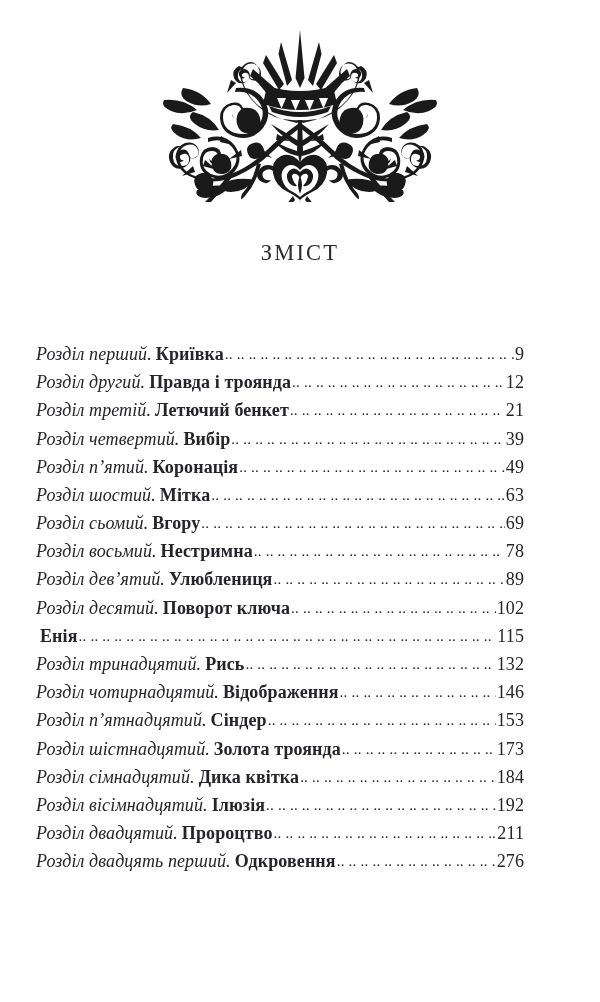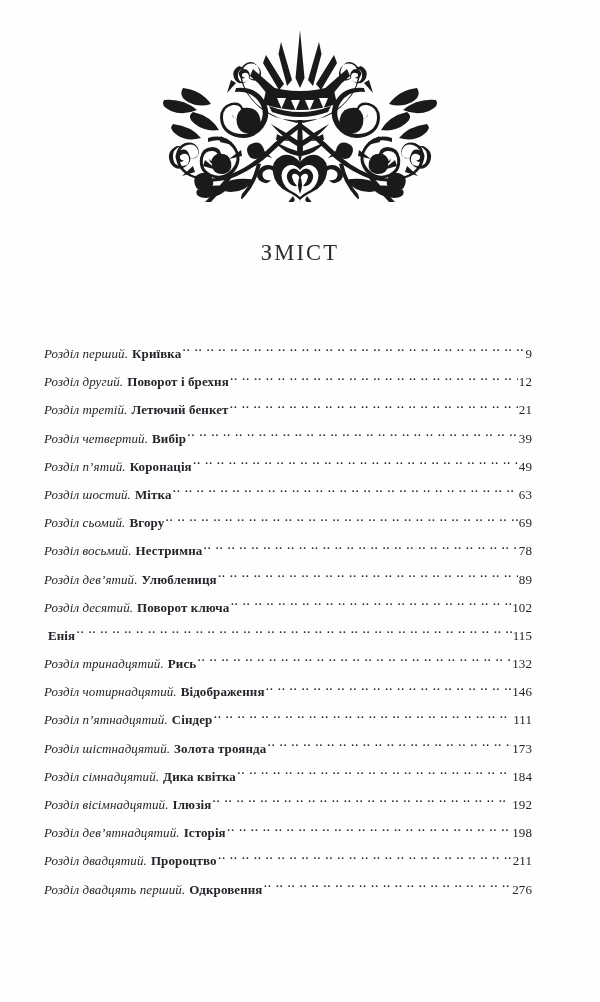--- a/index.html
+++ b/index.html
@@ -57,28 +57,27 @@
 
   
   .toc-list {
     position: absolute;
     top: 340px;
     left: 36px;
     width: 488px;
   }
   .toc-entry {
     display: flex;
-    align-items: center;
+    align-items: flex-end;
     width: 100%;
     height: 28.2px;
-    font-size: 13px;
+    font-size: 18px;
     line-height: 28.2px;
     white-space: nowrap;
     overflow: hidden;
-    margin-left: 8px;
   }
   .chapter-label {
     font-style: italic;
     font-weight: 400;
     letter-spacing: 0.1px;
     flex: 0 0 auto;
   }
   .chapter-title {
     font-style: normal;
     font-weight: 700;
@@ -245,21 +244,21 @@
 
   <div class="toc-list">
       <div class="toc-entry">
         <span class="chapter-label">Розділ перший.</span>
         <span class="chapter-title">Криївка</span>
         <span class="leader"></span>
         <span class="page-num">9</span>
       </div>
       <div class="toc-entry">
         <span class="chapter-label">Розділ другий.</span>
-        <span class="chapter-title">Поворот і брехня</span>
+        <span class="chapter-title">Правда і троянда</span>
         <span class="leader"></span>
         <span class="page-num">12</span>
       </div>
       <div class="toc-entry">
         <span class="chapter-label">Розділ третій.</span>
         <span class="chapter-title">Летючий бенкет</span>
         <span class="leader"></span>
         <span class="page-num">21</span>
       </div>
       <div class="toc-entry">
@@ -318,47 +317,41 @@
       <div class="toc-entry">
         <span class="chapter-label">Розділ чотирнадцятий.</span>
         <span class="chapter-title">Відображення</span>
         <span class="leader"></span>
         <span class="page-num">146</span>
       </div>
       <div class="toc-entry">
         <span class="chapter-label">Розділ п’ятнадцятий.</span>
         <span class="chapter-title">Сіндер</span>
         <span class="leader"></span>
-        <span class="page-num">111</span>
+        <span class="page-num">153</span>
       </div>
       <div class="toc-entry">
         <span class="chapter-label">Розділ шістнадцятий.</span>
         <span class="chapter-title">Золота троянда</span>
         <span class="leader"></span>
         <span class="page-num">173</span>
       </div>
       <div class="toc-entry">
         <span class="chapter-label">Розділ сімнадцятий.</span>
         <span class="chapter-title">Дика квітка</span>
         <span class="leader"></span>
         <span class="page-num">184</span>
       </div>
       <div class="toc-entry">
         <span class="chapter-label">Розділ вісімнадцятий.</span>
         <span class="chapter-title">Ілюзія</span>
         <span class="leader"></span>
         <span class="page-num">192</span>
       </div>
       <div class="toc-entry">
-        <span class="chapter-label">Розділ дев’ятнадцятий.</span>
-        <span class="chapter-title">Історія</span>
-        <span class="leader"></span>
-        <span class="page-num">198</span>
-      </div>
-      <div class="toc-entry">
         <span class="chapter-label">Розділ двадцятий.</span>
         <span class="chapter-title">Пророцтво</span>
         <span class="leader"></span>
         <span class="page-num">211</span>
       </div>
       <div class="toc-entry">
         <span class="chapter-label">Розділ двадцять перший.</span>
         <span class="chapter-title">Одкровення</span>
         <span class="leader"></span>
         <span class="page-num">276</span>

